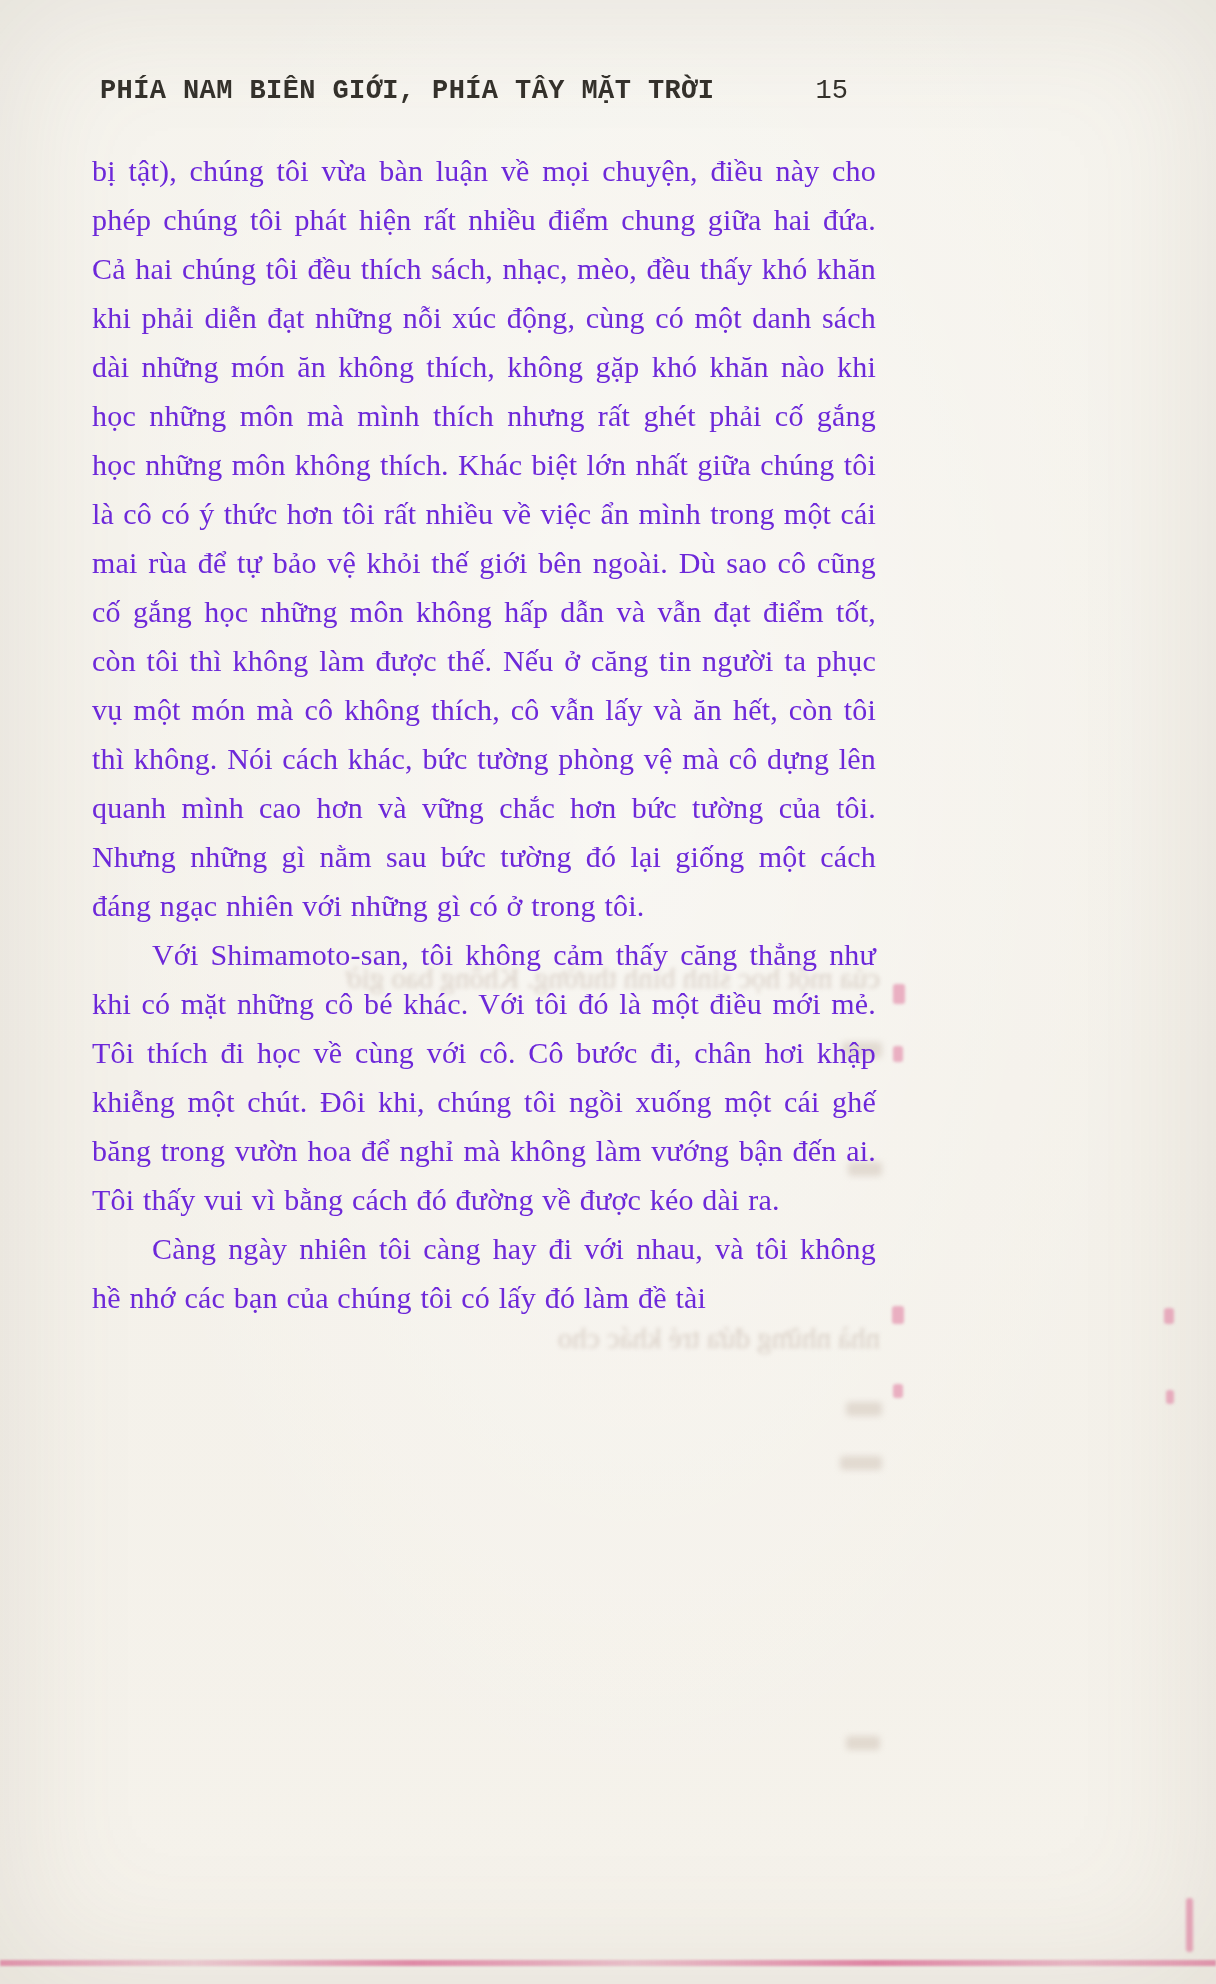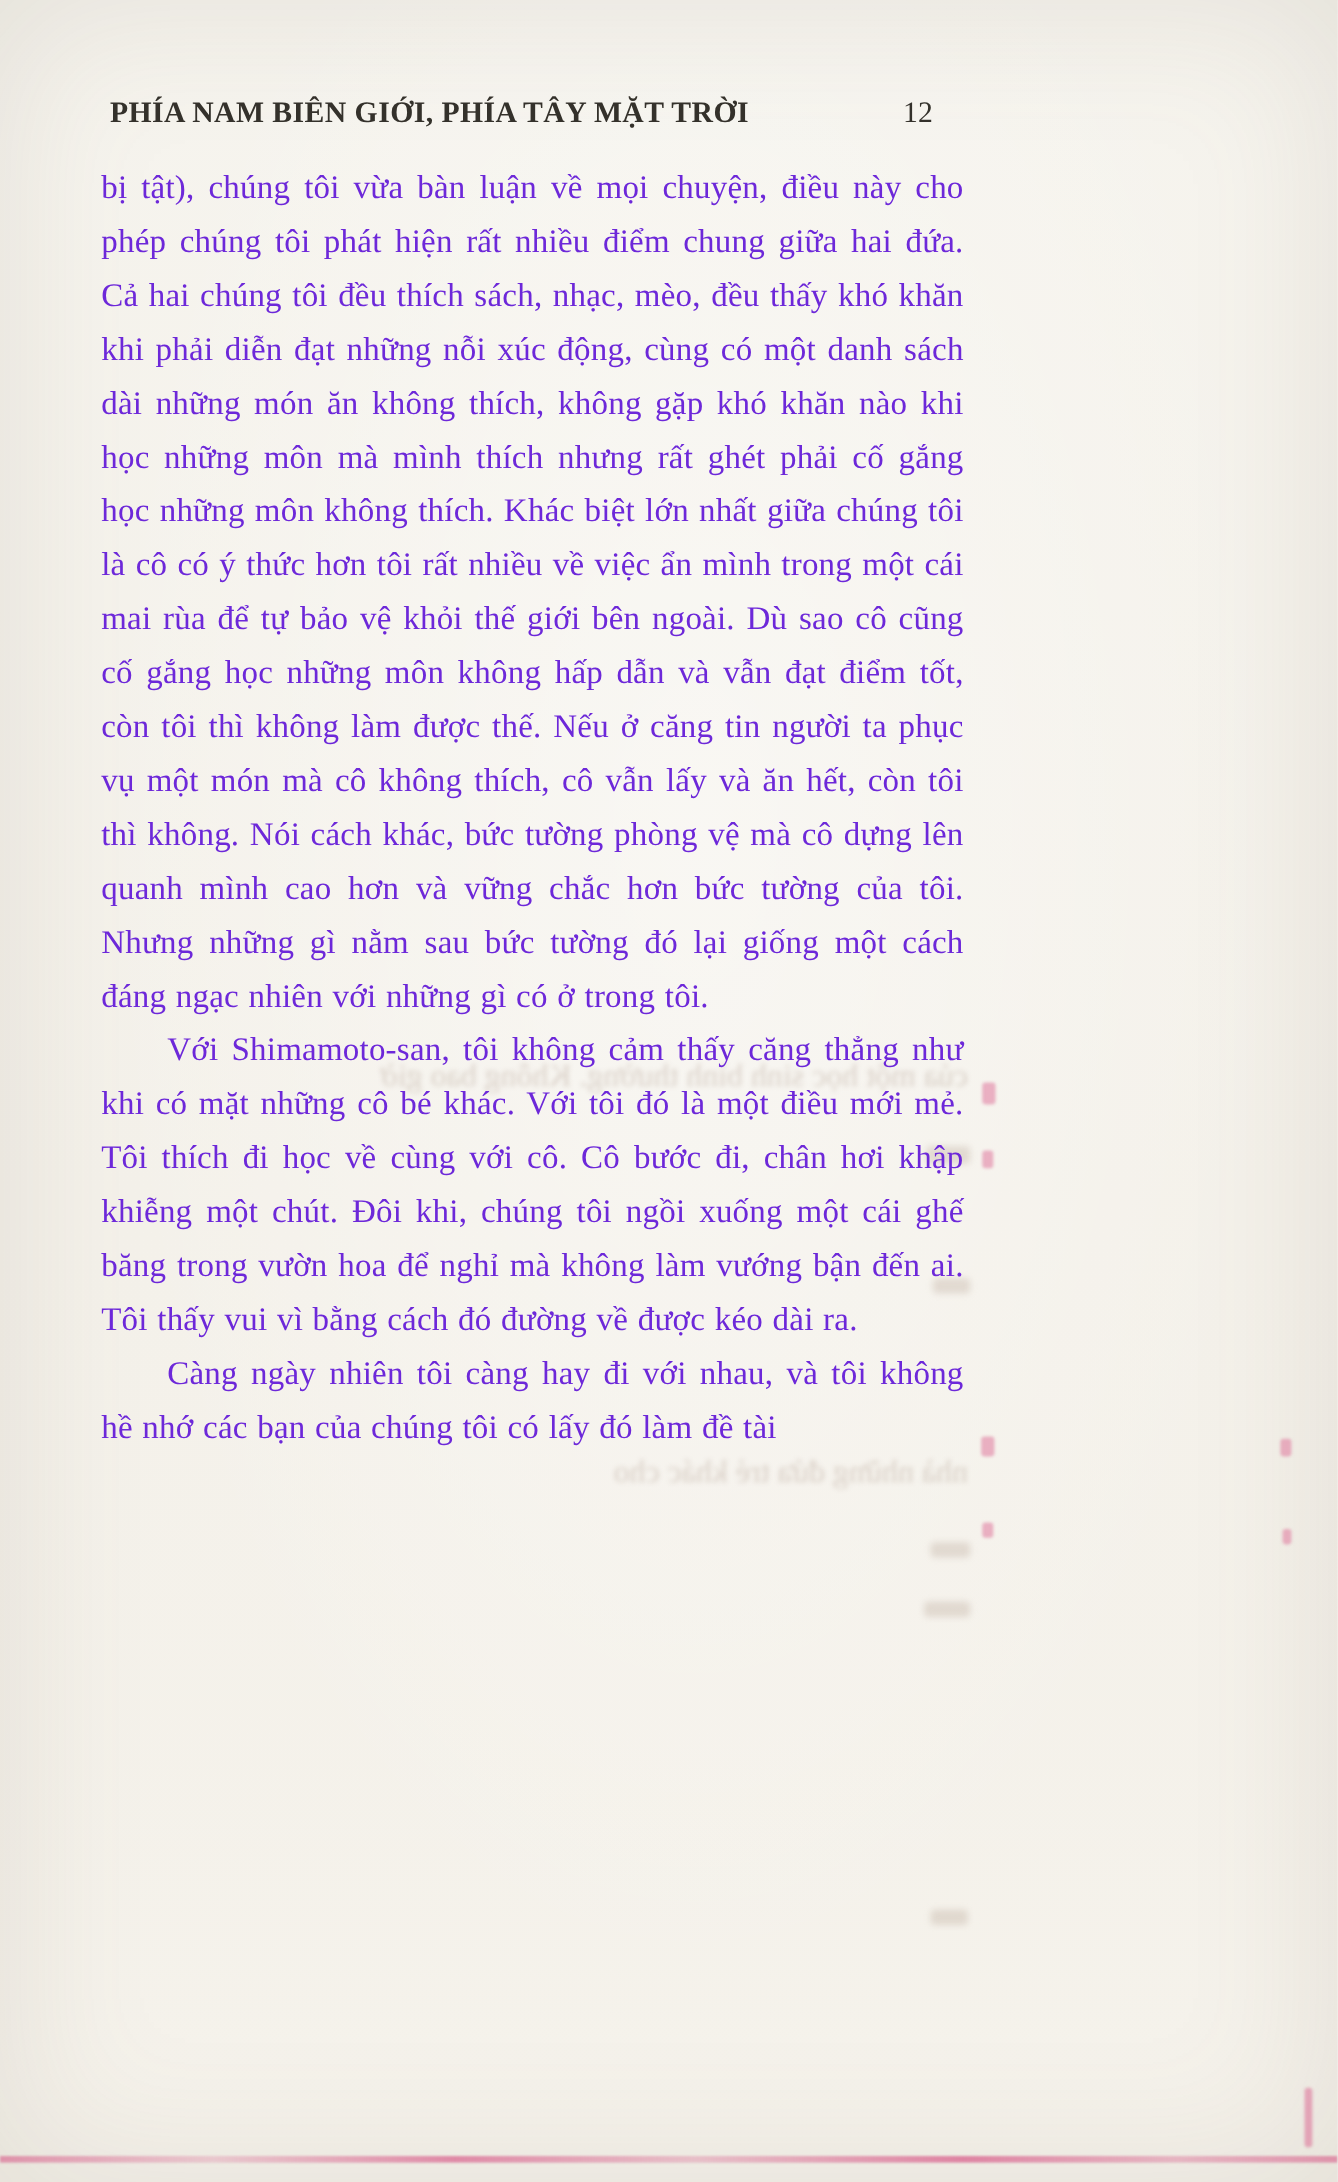--- a/index.html
+++ b/index.html
@@ -18,26 +18,27 @@
       radial-gradient(ellipse at 52% 38%, rgba(255,255,255,0.40), rgba(255,255,255,0) 62%),
       linear-gradient(180deg, #f6f4ee 0%, #f4f1ea 55%, #f5f2eb 100%);
     box-shadow: inset 0 0 140px rgba(120, 108, 86, 0.14);
   }
 
   .scan-page { position: absolute; inset: 0; }
 
   
   .running-header {
     position: absolute;
-    top: 87px;
+    top: 76px;
     left: 100px;
     width: 748px;
     display: flex;
     justify-content: space-between;
     align-items: flex-end;
+    font-family: Liberation Mono, monospace;
   }
   .running-title {
     font-weight: bold;
     font-size: 27px;
     letter-spacing: 0.4px;
     color: #34312b;
     white-space: nowrap;
   }
   .page-number {
     font-size: 27px;
@@ -134,21 +135,21 @@
     z-index: 2;
   }
 </style>
 </head>
 <body>
 
 <div class="scan-page">
 
   <header class="running-header">
     <span class="running-title">PHÍA NAM BIÊN GIỚI, PHÍA TÂY MẶT TRỜI</span>
-    <span class="page-number">12</span>
+    <span class="page-number">15</span>
   </header>
 
   <div class="bleed bleed-1">của một học sinh bình thường. Không bao giờ</div>
   <div class="bleed bleed-2">nhà những đứa trẻ khác cho</div>
 
   <div class="smudge smudge-1"></div>
   <div class="smudge smudge-2"></div>
   <div class="smudge smudge-3"></div>
   <div class="smudge smudge-4"></div>
   <div class="smudge smudge-5"></div>

